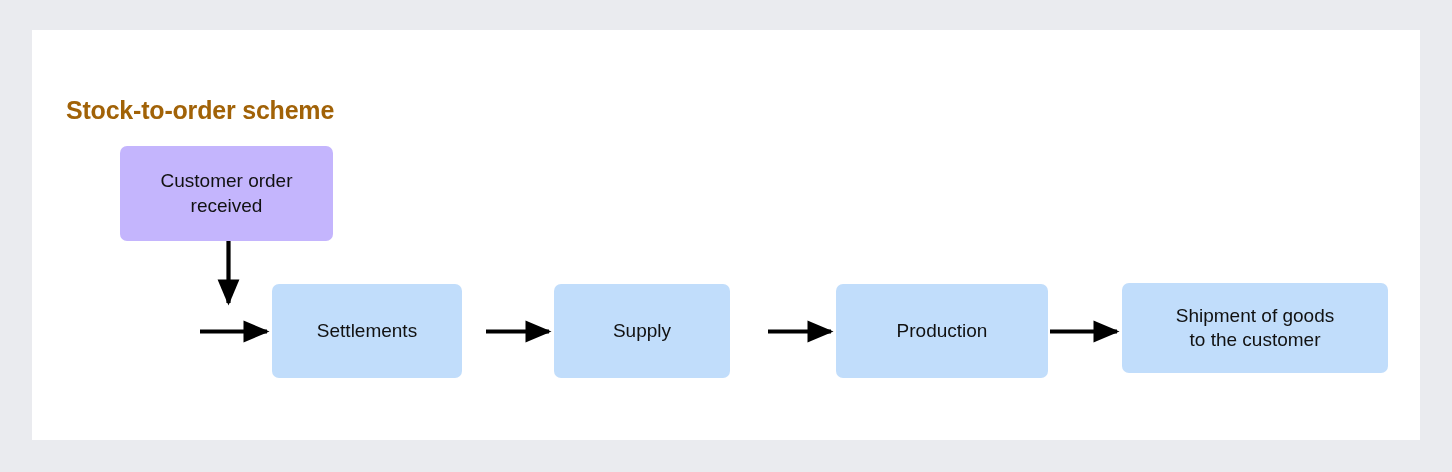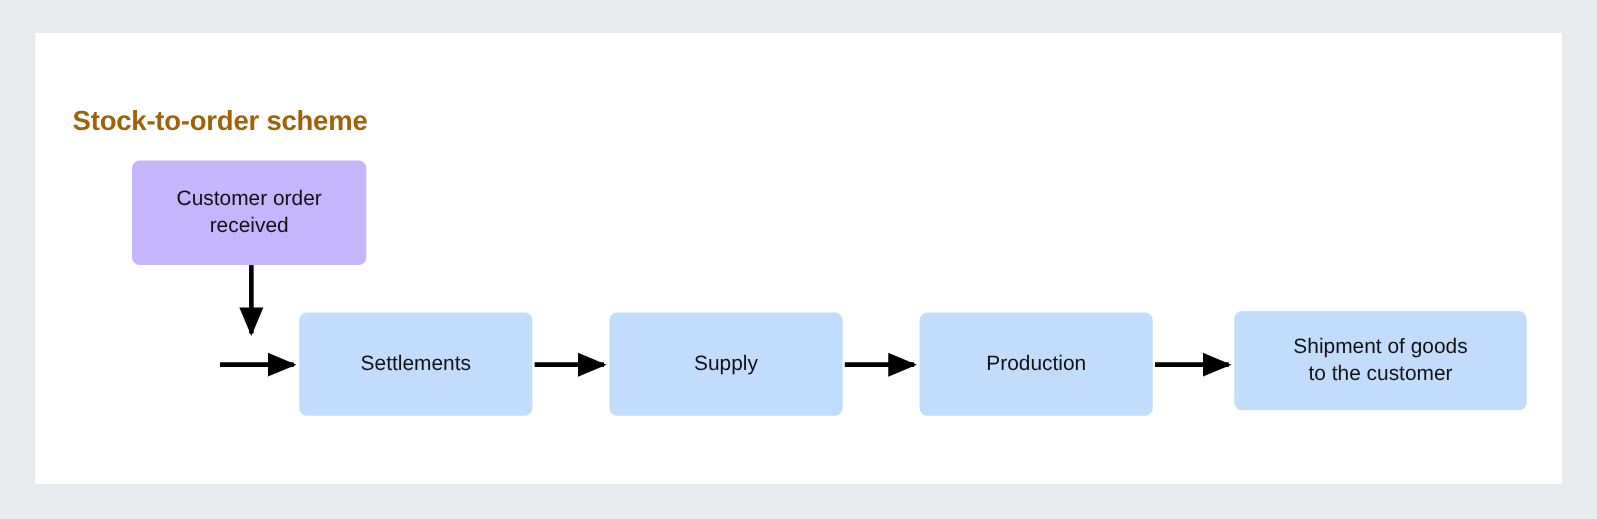--- a/index.html
+++ b/index.html
@@ -56,28 +56,28 @@
   #node-customer-order {
     left: 120px;
     top: 146px;
     width: 213px;
     height: 95px;
     background: #c4b5fd;
   }
   #node-settlements {
     left: 272px;
     top: 284px;
-    width: 212px;
+    width: 190px;
     height: 94px;
     background: #c1ddfb;
   }
   #node-supply {
     left: 554px;
     top: 284px;
-    width: 212px;
+    width: 176px;
     height: 94px;
     background: #c1ddfb;
   }
   #node-production {
     left: 836px;
     top: 284px;
     width: 212px;
     height: 94px;
     background: #c1ddfb;
   }

